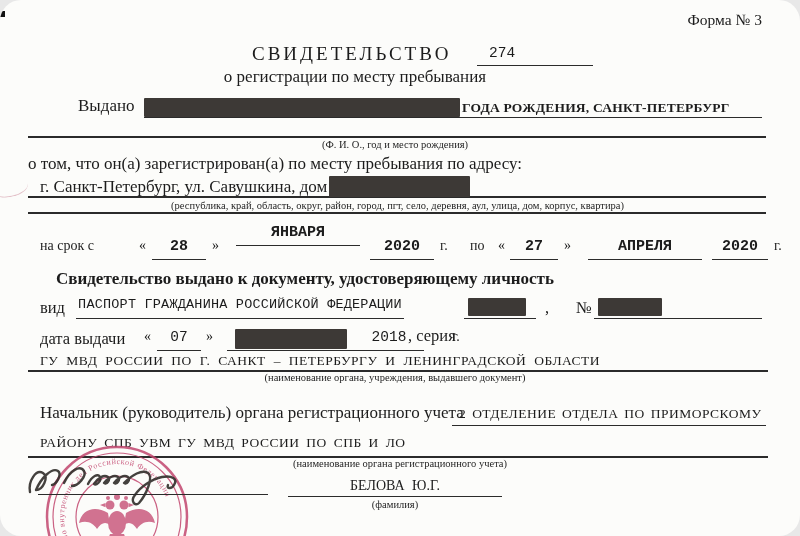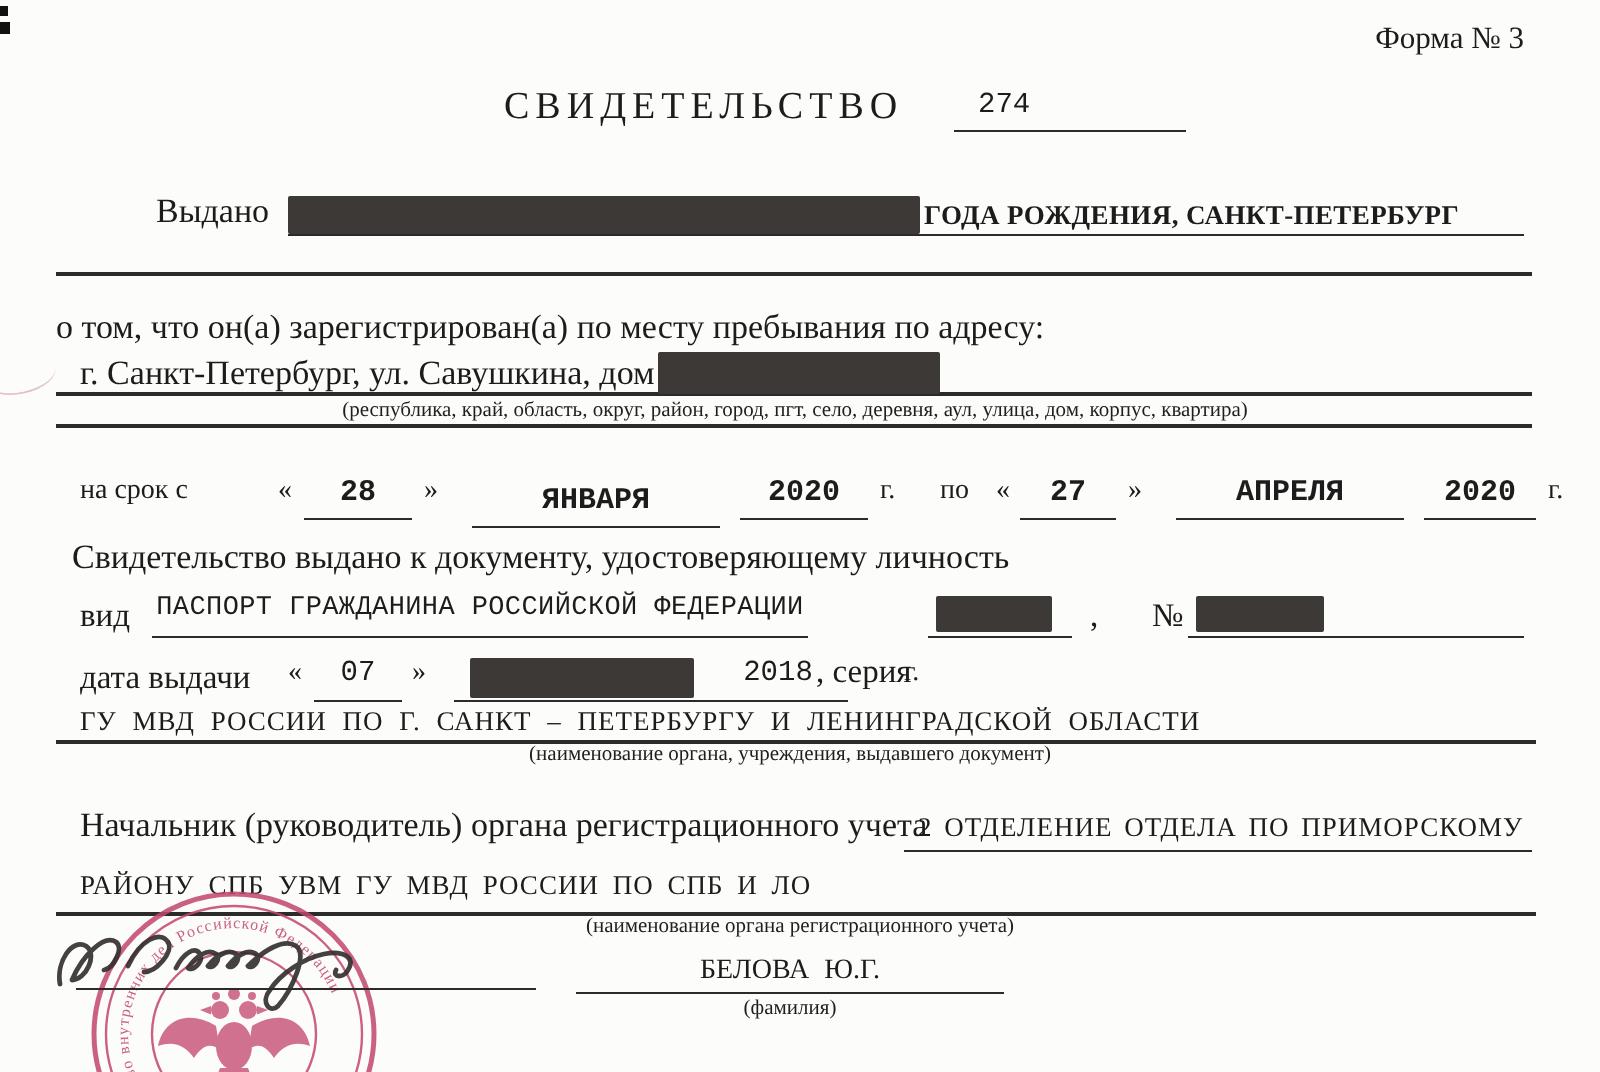--- a/index.html
+++ b/index.html
@@ -1,19 +1,20 @@
 <!DOCTYPE html>
 <html><head>
 <meta charset="utf-8">
 <style>
   html,body{margin:0;padding:0;background:#e8e8e8;}
   .page{
     position:relative;width:800px;height:536px;overflow:hidden;
     background:#fcfcfa;color:#1c1c1c;
     font-family:"Liberation Serif","DejaVu Serif",serif;
+    border-radius:21px;
   }
   .abs{position:absolute;white-space:nowrap;}
   .body-text{font-size:17px;}
   .small-caps-line{font-size:13.5px;letter-spacing:.5px;word-spacing:4px;}
   .caption{font-size:10.5px;text-align:center;color:#1f1f1f;}
   .rule{position:absolute;border-top:2px solid #2b2b2b;height:0;}
   .uline{position:absolute;border-top:1.5px solid #2b2b2b;height:0;}
   .cell{position:absolute;border-bottom:1.5px solid #2b2b2b;text-align:center;height:21px;font-family:Liberation Mono, monospace;}
   .cell.bold{font-weight:bold;font-size:15px;}
   .cell.num{font-size:14.5px;}
@@ -33,51 +34,53 @@
 <div class="page">
 
   <div class="artifact" style="left:0;top:3px;width:4px;height:5px;"></div>
   <div class="artifact" style="left:0;top:11px;width:5px;height:6px;"></div>
   <div class="scratch" style="left:-8px;top:178px;"></div>
 
   <div class="abs" style="right:38px;top:11px;font-size:15.5px;">Форма № 3</div>
 
   <div class="abs title" style="left:252px;top:43px;">СВИДЕТЕЛЬСТВО</div>
   <div class="cell num" style="left:477px;top:45px;width:104px;text-align:left;padding-left:12px;height:20px;">274</div>
+  <div class="abs" style="left:150px;top:67px;width:410px;text-align:center;font-size:17px;">о регистрации по месту пребывания</div>
 
   <div class="abs body-text" style="left:78px;top:96px;">Выдано</div>
   <div class="redaction" style="left:144px;top:98px;width:316px;height:19px;"></div>
   <div class="abs" style="left:462px;top:100px;font-size:13.5px;font-weight:bold;letter-spacing:.2px;">ГОДА РОЖДЕНИЯ, САНКТ-ПЕТЕРБУРГ</div>
   <div class="uline" style="left:144px;top:117px;width:618px;"></div>
 
   <div class="rule" style="left:28px;top:136px;width:738px;"></div>
+  <div class="abs caption" style="left:145px;top:139px;width:500px;">(Ф. И. О., год и место рождения)</div>
 
   <div class="abs body-text" style="left:28px;top:154px;">о том, что он(а) зарегистрирован(а) по месту пребывания по адресу:</div>
   <div class="abs body-text" style="left:40px;top:177px;">г. Санкт-Петербург, ул. Савушкина, дом</div>
   <div class="redaction" style="left:329px;top:176px;width:141px;height:21px;"></div>
   <div class="rule" style="left:28px;top:196px;width:738px;"></div>
   <div class="rule" style="left:28px;top:212px;width:738px;"></div>
   <div class="abs caption" style="left:45px;top:200px;width:705px;">(республика, край, область, округ, район, город, пгт, село, деревня, аул, улица, дом, корпус, квартира)</div>
 
   <div class="abs q" style="left:40px;top:238px;">на срок с</div>
   <div class="abs q" style="left:139px;top:238px;">«</div>
   <div class="cell bold" style="left:152px;top:238px;width:54px;">28</div>
   <div class="abs q" style="left:212px;top:238px;">»</div>
-  <div class="cell bold" style="left:236px;top:242px;width:124px;">ЯНВАРЯ</div>
+  <div class="cell bold" style="left:236px;top:224px;width:124px;">ЯНВАРЯ</div>
   <div class="cell bold" style="left:370px;top:238px;width:64px;">2020</div>
   <div class="abs q" style="left:440px;top:238px;">г.</div>
   <div class="abs q" style="left:470px;top:238px;">по</div>
   <div class="abs q" style="left:498px;top:238px;">«</div>
   <div class="cell bold" style="left:510px;top:238px;width:48px;">27</div>
   <div class="abs q" style="left:564px;top:238px;">»</div>
   <div class="cell bold" style="left:588px;top:238px;width:114px;">АПРЕЛЯ</div>
   <div class="cell bold" style="left:712px;top:238px;width:56px;">2020</div>
   <div class="abs q" style="left:774px;top:238px;">г.</div>
 
-  <div class="abs body-text" style="left:36px;top:269px;">Свидетельство выдано к документу, удостоверяющему личность</div>
+  <div class="abs body-text" style="left:56px;top:269px;font-weight:bold;">Свидетельство выдано к документу, удостоверяющему личность</div>
 
   <div class="abs lab" style="left:40px;top:298px;">вид</div>
   <div class="cell" style="left:76px;top:297px;width:328px;font-size:13.5px;letter-spacing:.2px;">ПАСПОРТ ГРАЖДАНИНА РОССИЙСКОЙ ФЕДЕРАЦИИ</div>
   <div class="abs lab" style="left:408px;top:298px;margin-top:28px;">, серия</div>
   <div class="cell" style="left:464px;top:297px;width:72px;">
     <div class="redaction" style="left:4px;top:1px;width:58px;height:18px;"></div>
   </div>
   <div class="abs lab" style="left:545px;top:298px;">,</div>
   <div class="abs lab" style="left:576px;top:298px;">№</div>
   <div class="cell" style="left:594px;top:297px;width:168px;">

